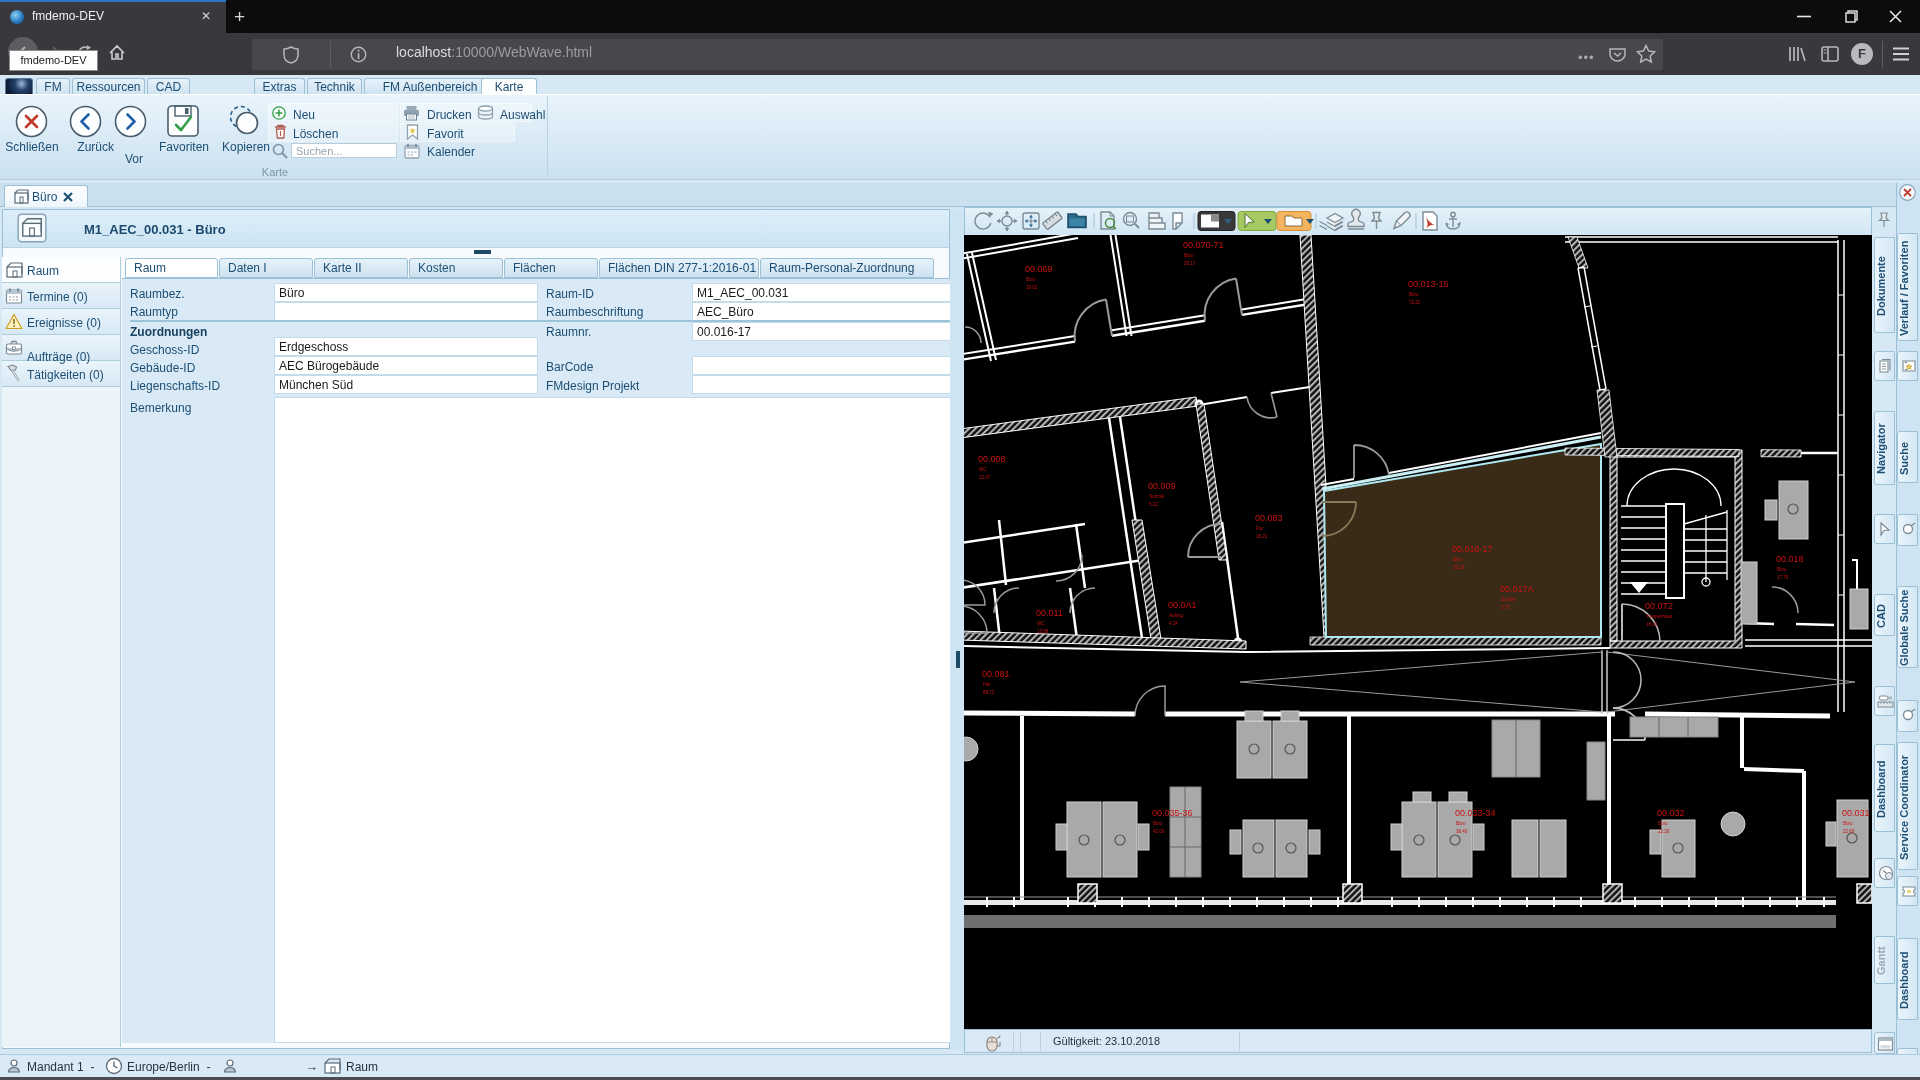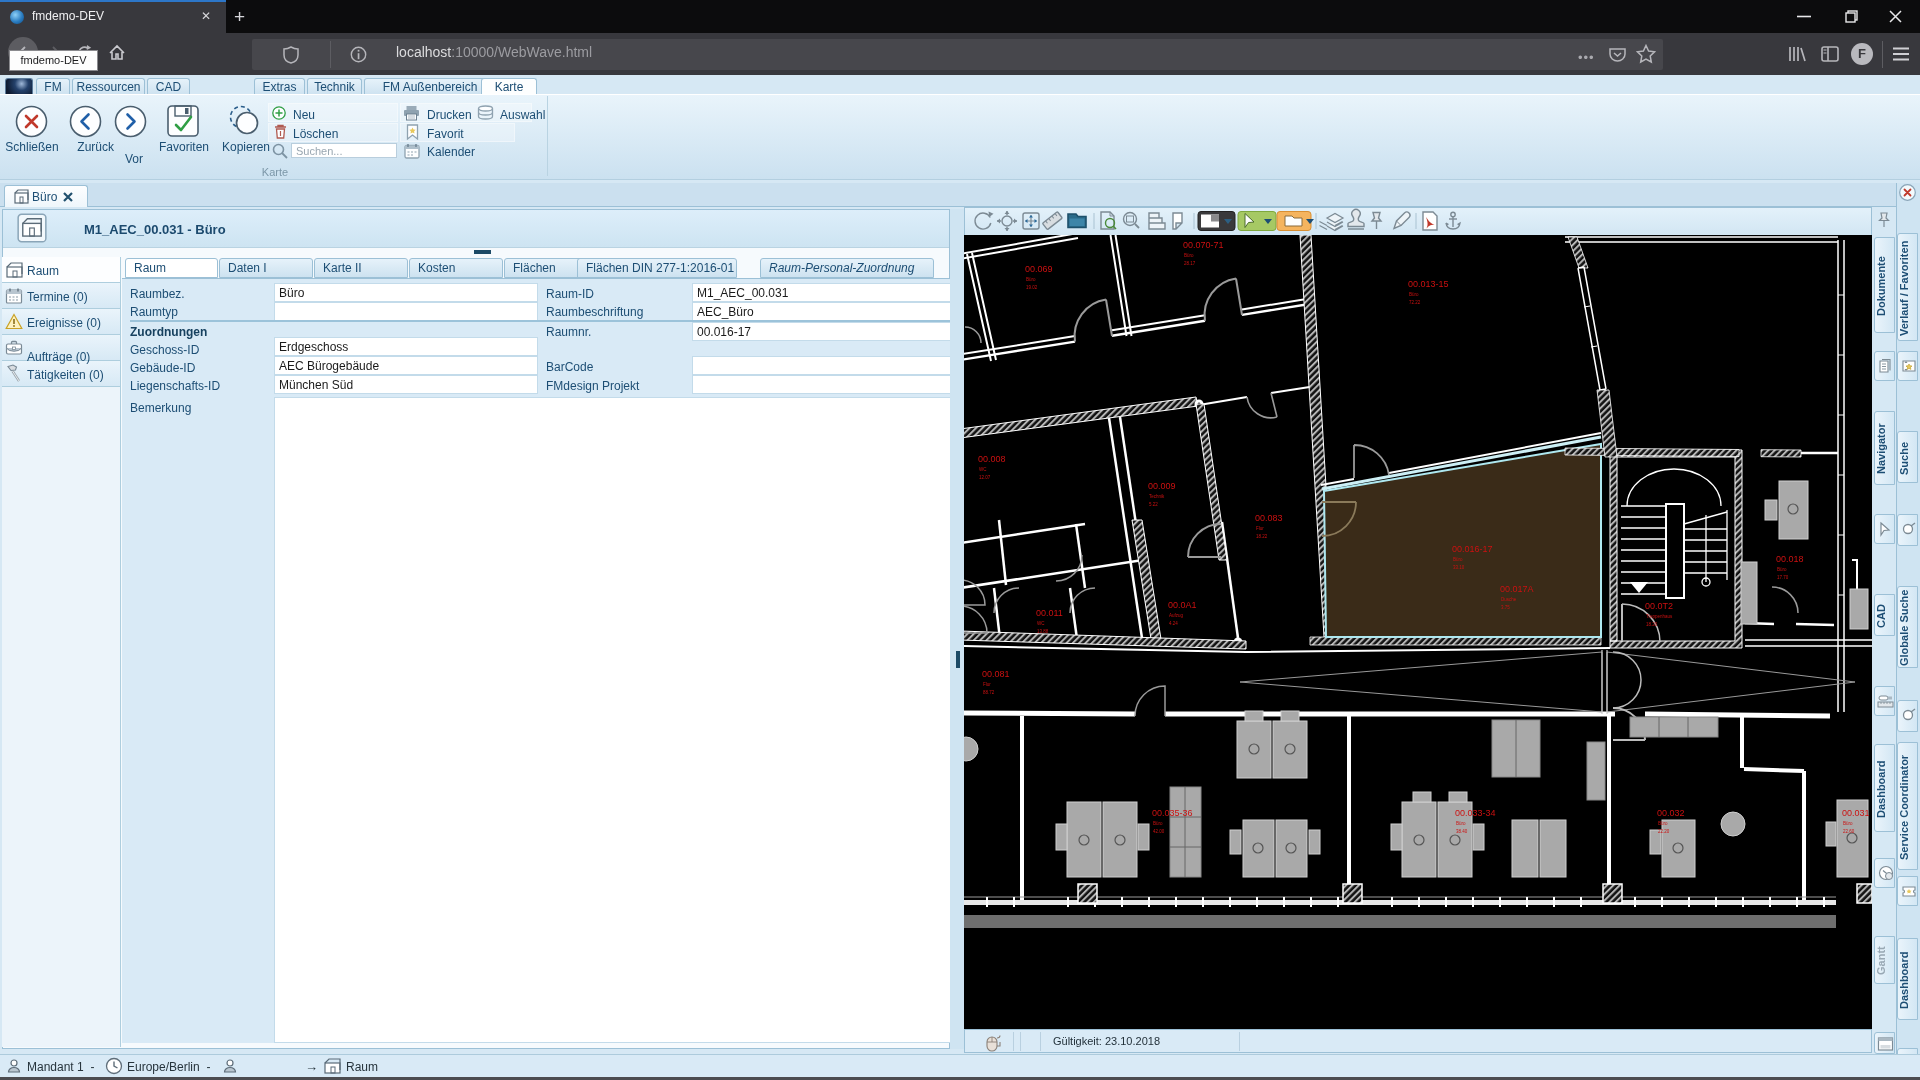--- a/index.html
+++ b/index.html
@@ -274,22 +274,22 @@
     <path d="M8.5 7 L15 17" stroke="#9aa5ad" stroke-width="2.4"></path>
     <path d="M8.5 7 L15 17" stroke="#e8ecef" stroke-width="1"></path>
   </svg>
 <div class="abs flabel" style="left:27px;top:368px;">Tätigkeiten (0)</div>
 
 <div class="abs ftab active" style="left:125px;width:93px;">Raum</div>
 <div class="abs ftab" style="left:219px;width:94px;">Daten I</div>
 <div class="abs ftab" style="left:314px;width:94px;">Karte II</div>
 <div class="abs ftab" style="left:409px;width:94px;">Kosten</div>
 <div class="abs ftab" style="left:504px;width:94px;">Flächen</div>
-<div class="abs ftab" style="left:577px;width:160px;">Flächen DIN 277-1:2016-01</div>
-<div class="abs ftab" style="left:760px;width:174px;font-style:italic;">Raum-Personal-Zuordnung</div>
+<div class="abs ftab" style="left:599px;width:160px;">Flächen DIN 277-1:2016-01</div>
+<div class="abs ftab" style="left:760px;width:174px;">Raum-Personal-Zuordnung</div>
 
 <div class="abs" style="left:122px;top:278px;width:828px;height:765px;background:#d9eaf6;border-top:1px solid #9cc0d6;"></div>
 <div class="abs fval" style="left:274px;top:283px;width:264px;height:19px;padding:2px 4px;">Büro</div>
 <div class="abs fval" style="left:274px;top:302px;width:264px;height:19px;"></div>
 <div class="abs fval" style="left:692px;top:283px;width:259px;height:19px;padding:2px 4px;">M1_AEC_00.031</div>
 <div class="abs fval" style="left:692px;top:302px;width:259px;height:19px;padding:2px 4px;">AEC_Büro</div>
 <div class="abs fval" style="left:692px;top:322px;width:259px;height:19px;padding:2px 4px;">00.016-17</div>
 <div class="abs fval" style="left:692px;top:356px;width:259px;height:19px;"></div>
 <div class="abs fval" style="left:692px;top:375px;width:259px;height:19px;"></div>
 <div class="abs fval" style="left:274px;top:337px;width:264px;height:19px;padding:2px 4px;">Erdgeschoss</div>

